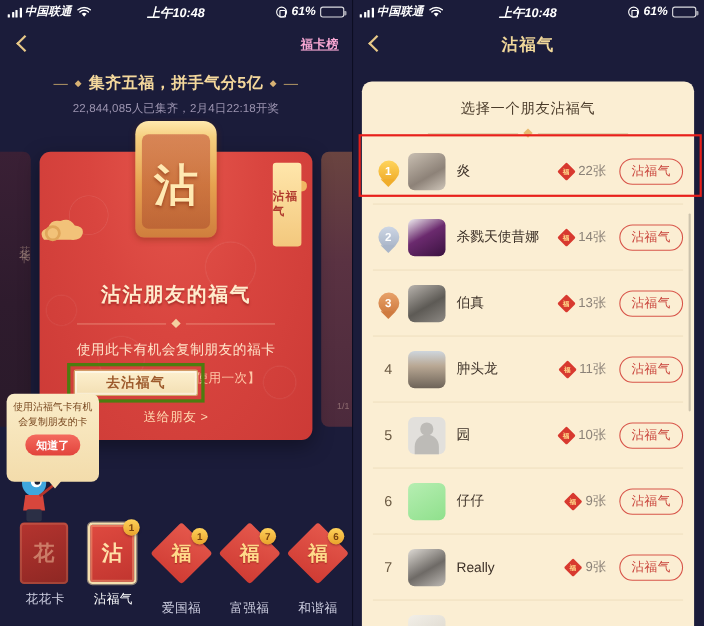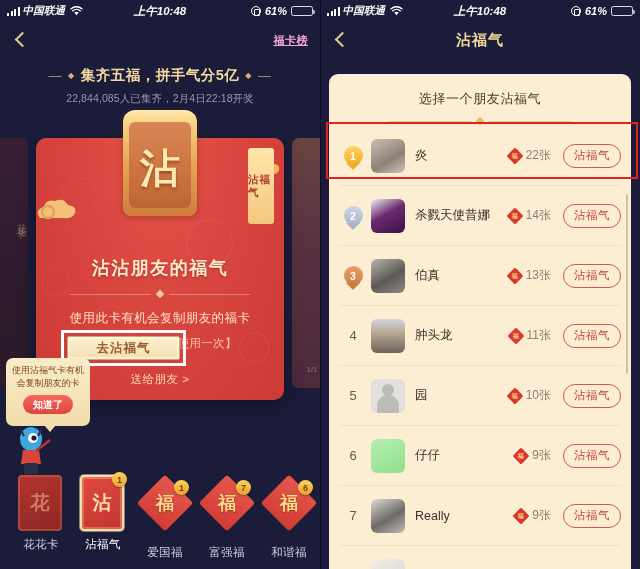--- a/index.html
+++ b/index.html
@@ -170,40 +170,40 @@
     position: absolute; right: 10px; top: 10px; width: 26px; height: 76px;
     border-radius: 3px;
     background: linear-gradient(180deg,#ffe6ab, #f3c87d);
     display: flex; flex-direction: column; align-items: center; justify-content: center;
     color: #b03a2e; font-size: 10.5px; line-height: 1.25; letter-spacing: 1px;
     font-weight: bold; z-index: 6;
   }
 
   .goto-btn-wrap {
     position: absolute; left: 61px; top: 220px; width: 125px; height: 36px;
-    border: 3px solid #ffffff; z-index: 20;
+    border: 3px solid #4d7c0f; z-index: 20;
   }
   .goto-btn {
     position: absolute; inset: 3px;
     background: linear-gradient(180deg,#fdf0cf, #f3dfb3);
     border: 1px solid #cfa96a; border-radius: 2px;
     display: flex; align-items: center; justify-content: center;
     color: #9d5a2c; font-size: 12.5px; font-weight: bold; letter-spacing: 1px;
     box-shadow: inset 0 0 0 2px rgba(255,255,255,.45);
   }
   .send-friend {
     position: absolute; left: 0; right: 0; top: 262px; text-align: center;
     color: #ffd8b0; font-size: 11.5px; letter-spacing: .5px;
   }
 
   
   .tooltip {
     position: absolute; left: 6px; top: 358px; width: 84px; z-index: 30;
     background: linear-gradient(180deg,#faecc8,#f3dcab);
-    border-radius: 7px; padding: 6px 5px 12px;
+    border-radius: 7px; padding: 6px 5px 24px;
     text-align: center;
   }
   .tooltip .txt { color: #7a4a22; font-size: 9px; line-height: 1.45; }
   .tooltip .ok {
     display: inline-block; margin-top: 5px; padding: 2.5px 10px; border-radius: 10px;
     background: linear-gradient(180deg,#f46a5e,#e2443c); color: #fff;
     font-size: 10px; font-weight: bold;
   }
   .tooltip:after {
     content: ""; position: absolute; left: 38px; bottom: -6px;

